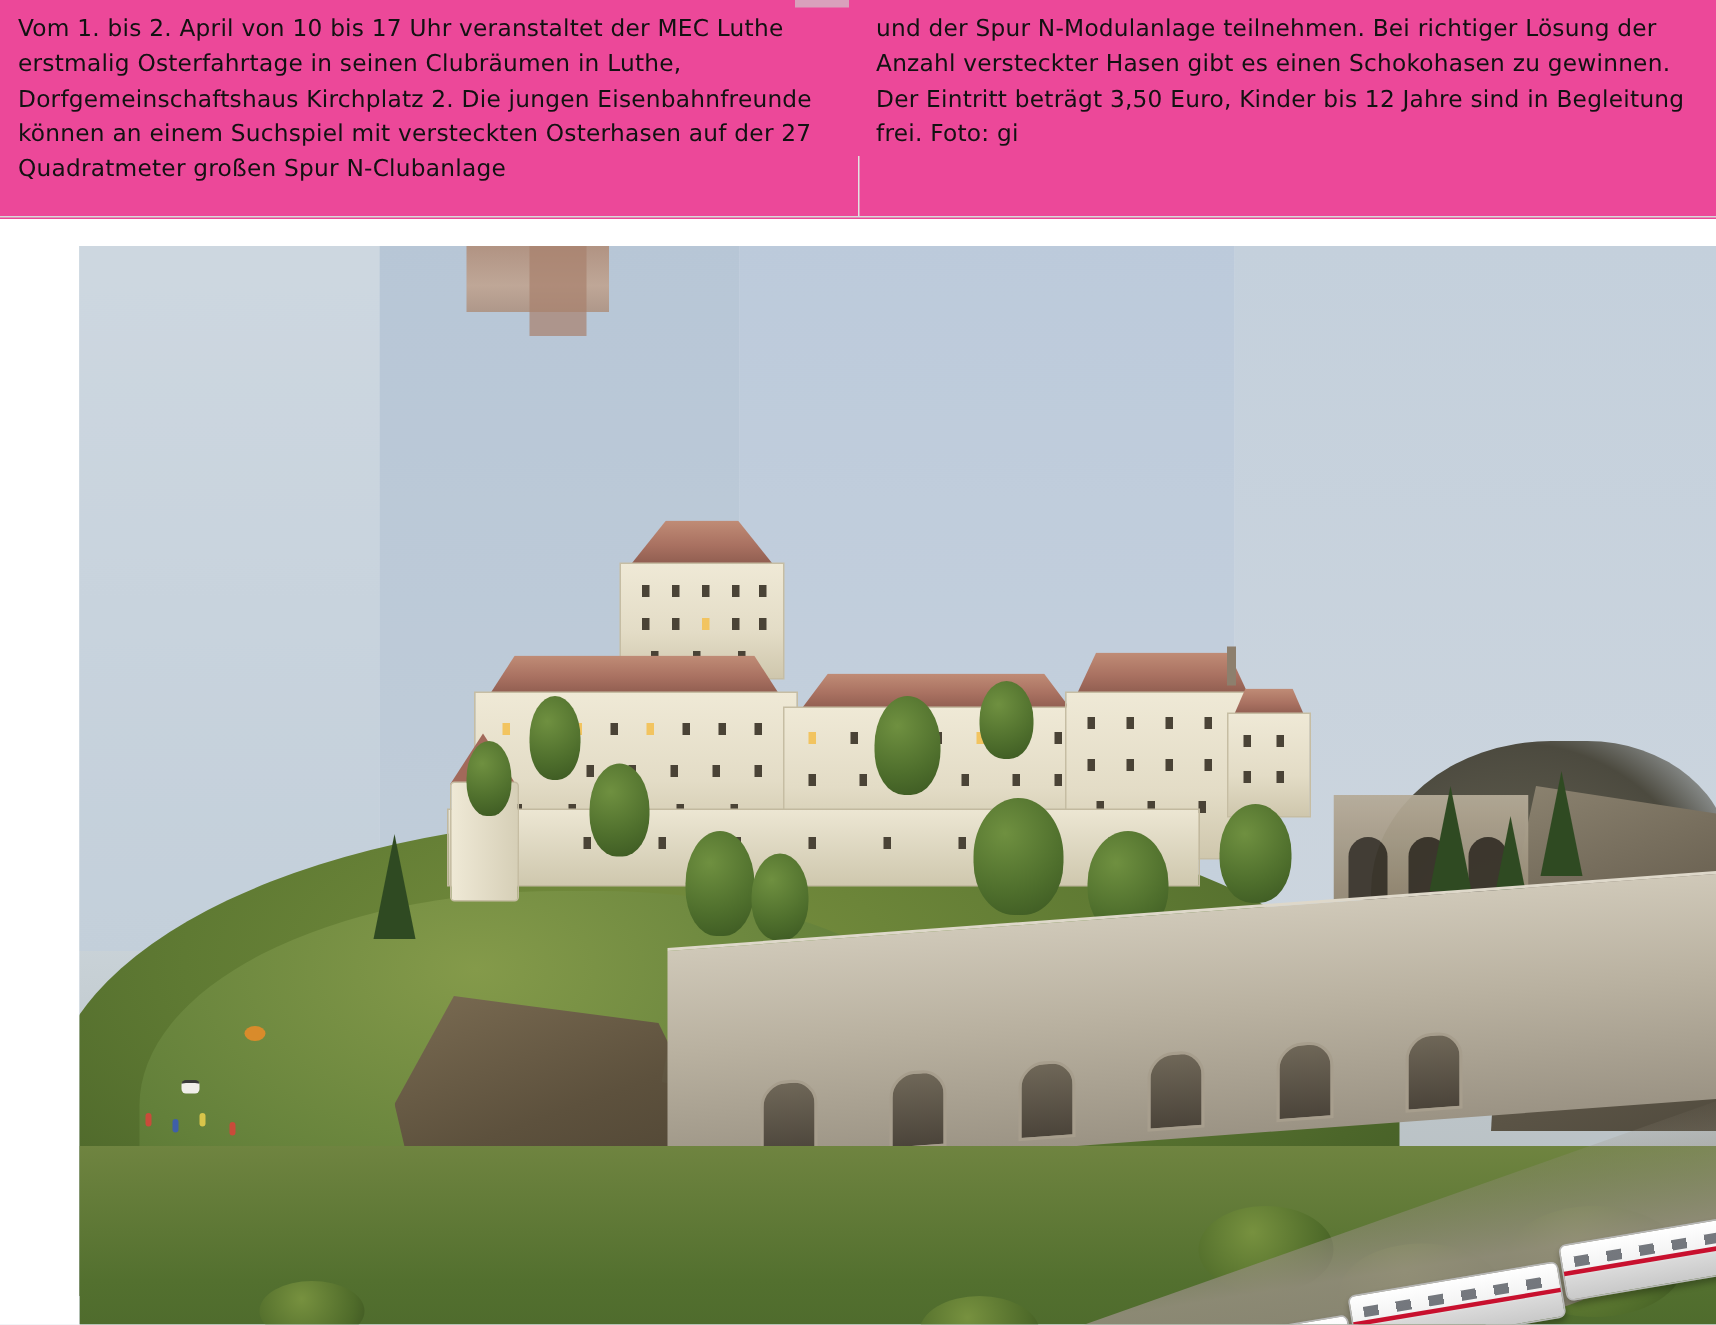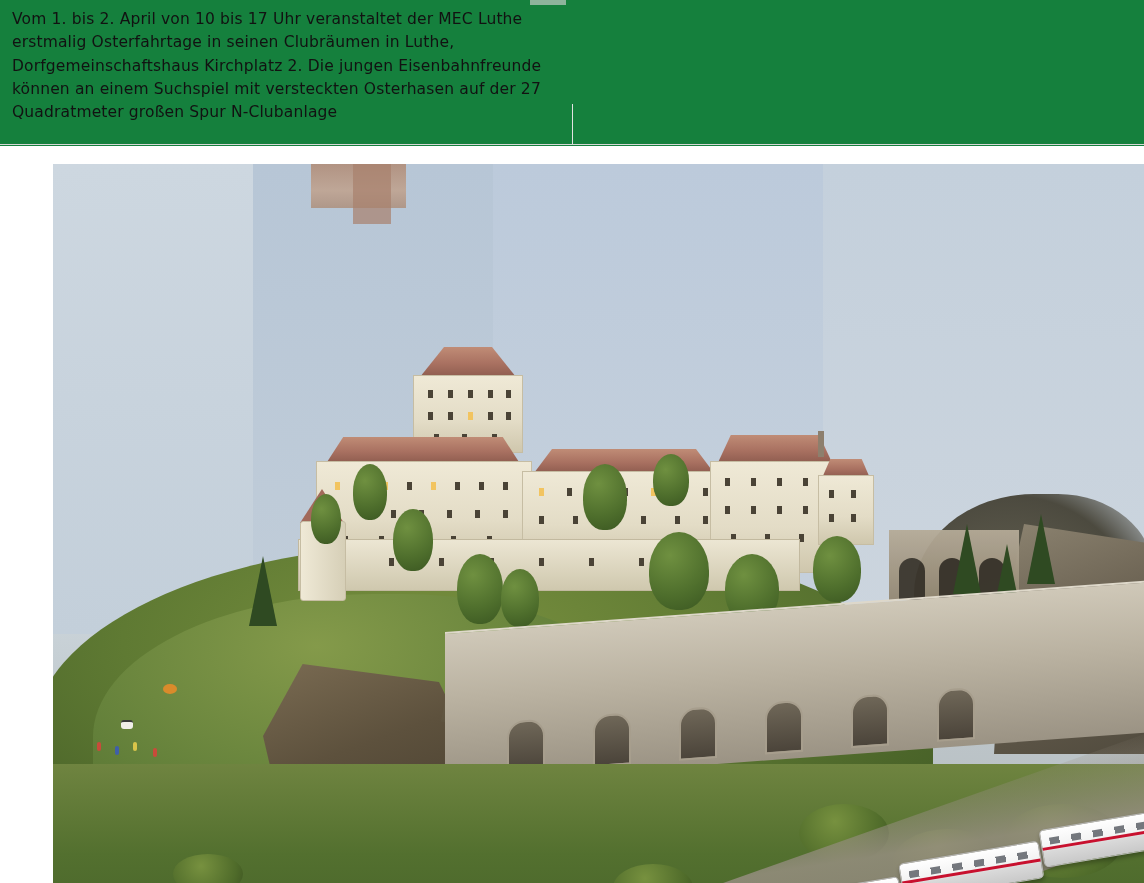--- a/index.html
+++ b/index.html
@@ -11,21 +11,21 @@
     width: 1144px;
     height: 883px;
     font-family: "DejaVu Sans", sans-serif;
     color: #1a1a1a;
     overflow: hidden;
   }
   .page {
     position: relative;
     width: 1144px;
     height: 620px;
-    background: #15803d;
+    background: #ec4899;
     box-sizing: border-box;
   }
   
   .caption-block {
     position: absolute;
     left: 0;
     top: 0;
     width: 1144px;
     height: 145px;
     box-sizing: border-box;
@@ -325,20 +325,21 @@
 </style>
 </head>
 <body>
 
 <div class="page">
 
   <div class="caption-block">
     <div class="scan-artifact"></div>
     <div class="caption-columns">
       <div class="caption-col left">Vom 1. bis 2. April von 10 bis 17 Uhr veranstaltet der MEC Luthe erstmalig Osterfahrtage in seinen Clubräumen in Luthe, Dorfgemeinschaftshaus Kirchplatz 2. Die jungen Eisenbahnfreunde können an einem Suchspiel mit versteckten Osterhasen auf der 27 Quadratmeter großen Spur N-Clubanlage</div>
+      <div class="caption-col right">und der Spur N-Modulanlage teilnehmen. Bei richtiger Lösung der Anzahl versteckter Hasen gibt es einen Schokohasen zu gewinnen. Der Eintritt beträgt 3,50 Euro, Kinder bis 12 Jahre sind in Begleitung frei. Foto: gi</div>
     </div>
     <div class="column-rule"></div>
   </div>
 
   <div class="photo-wrap">
     <div class="photo">
 
       <div class="backdrop"></div>
       <div class="backdrop-panel bp1"></div>
       <div class="backdrop-panel bp2"></div>

